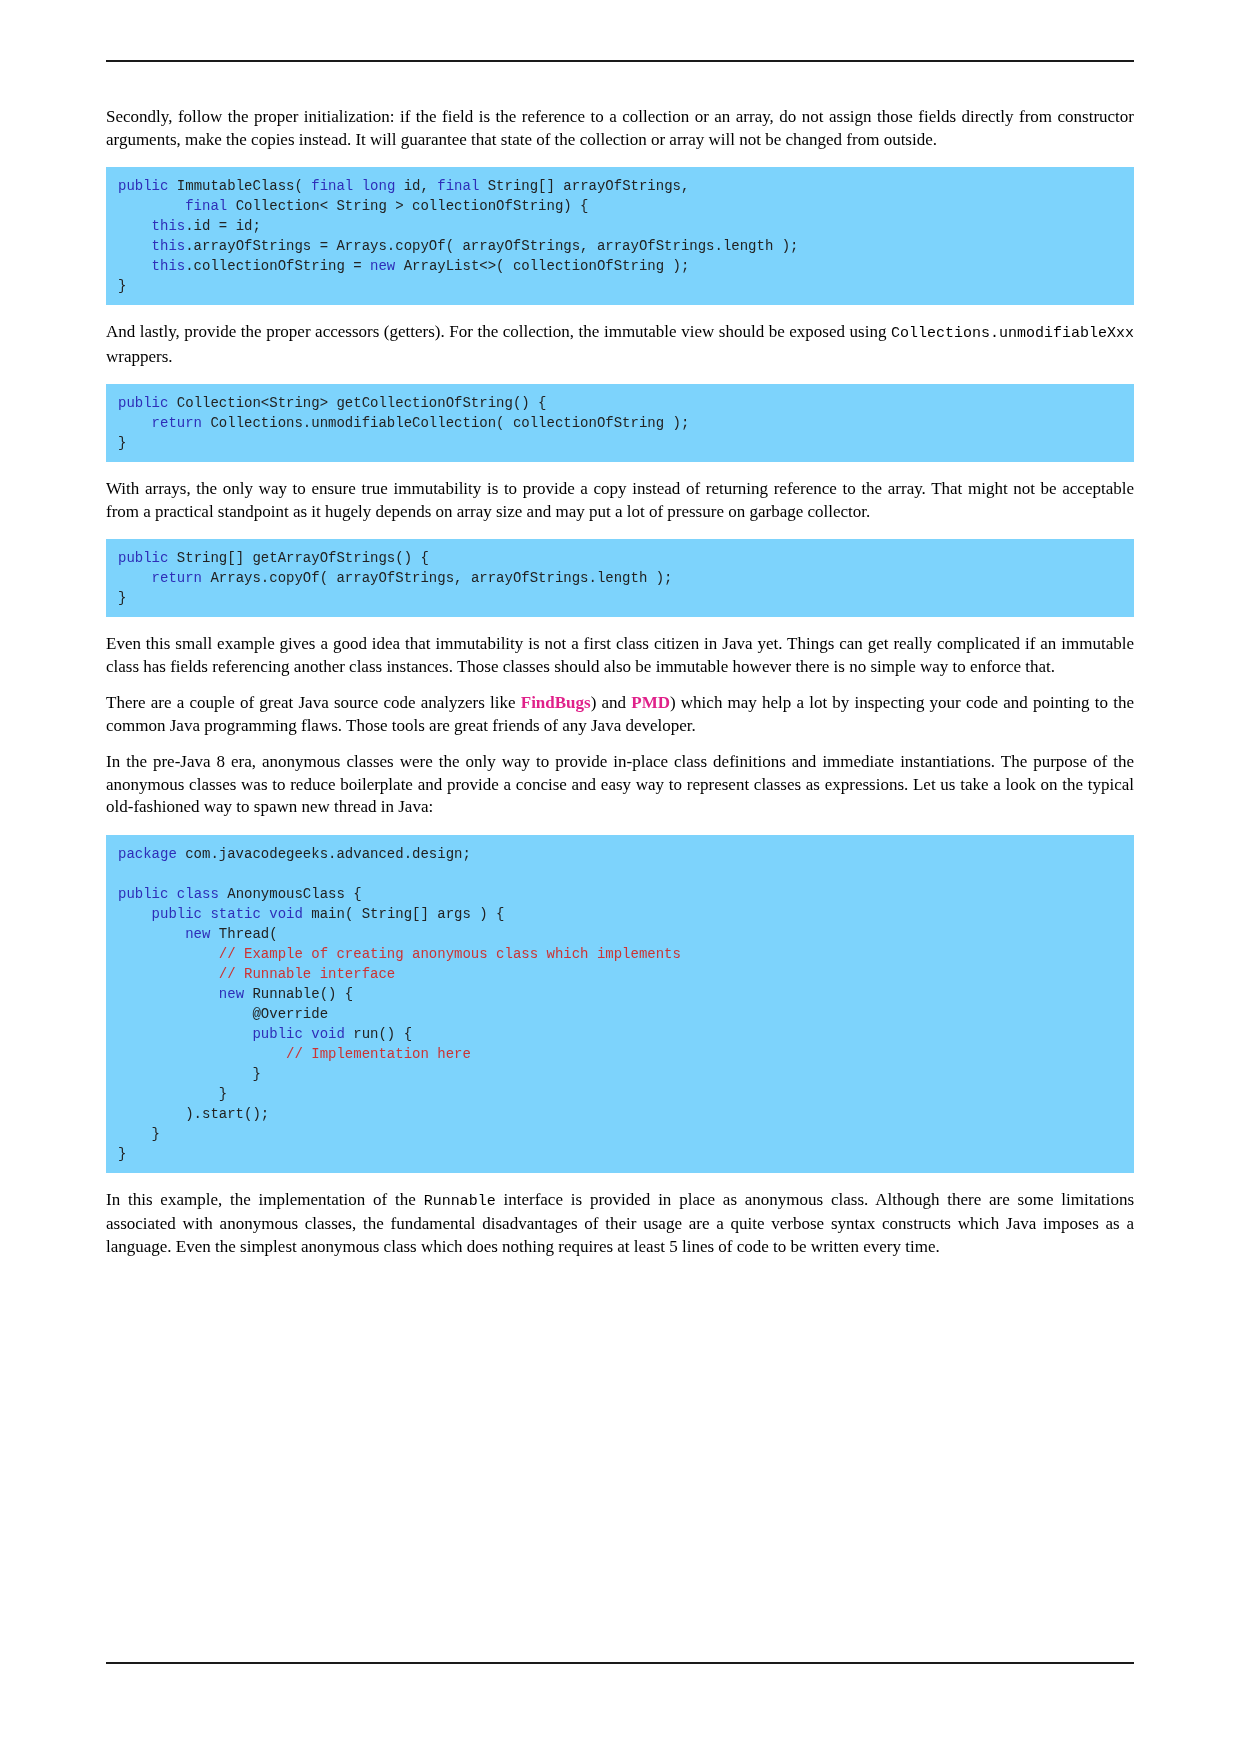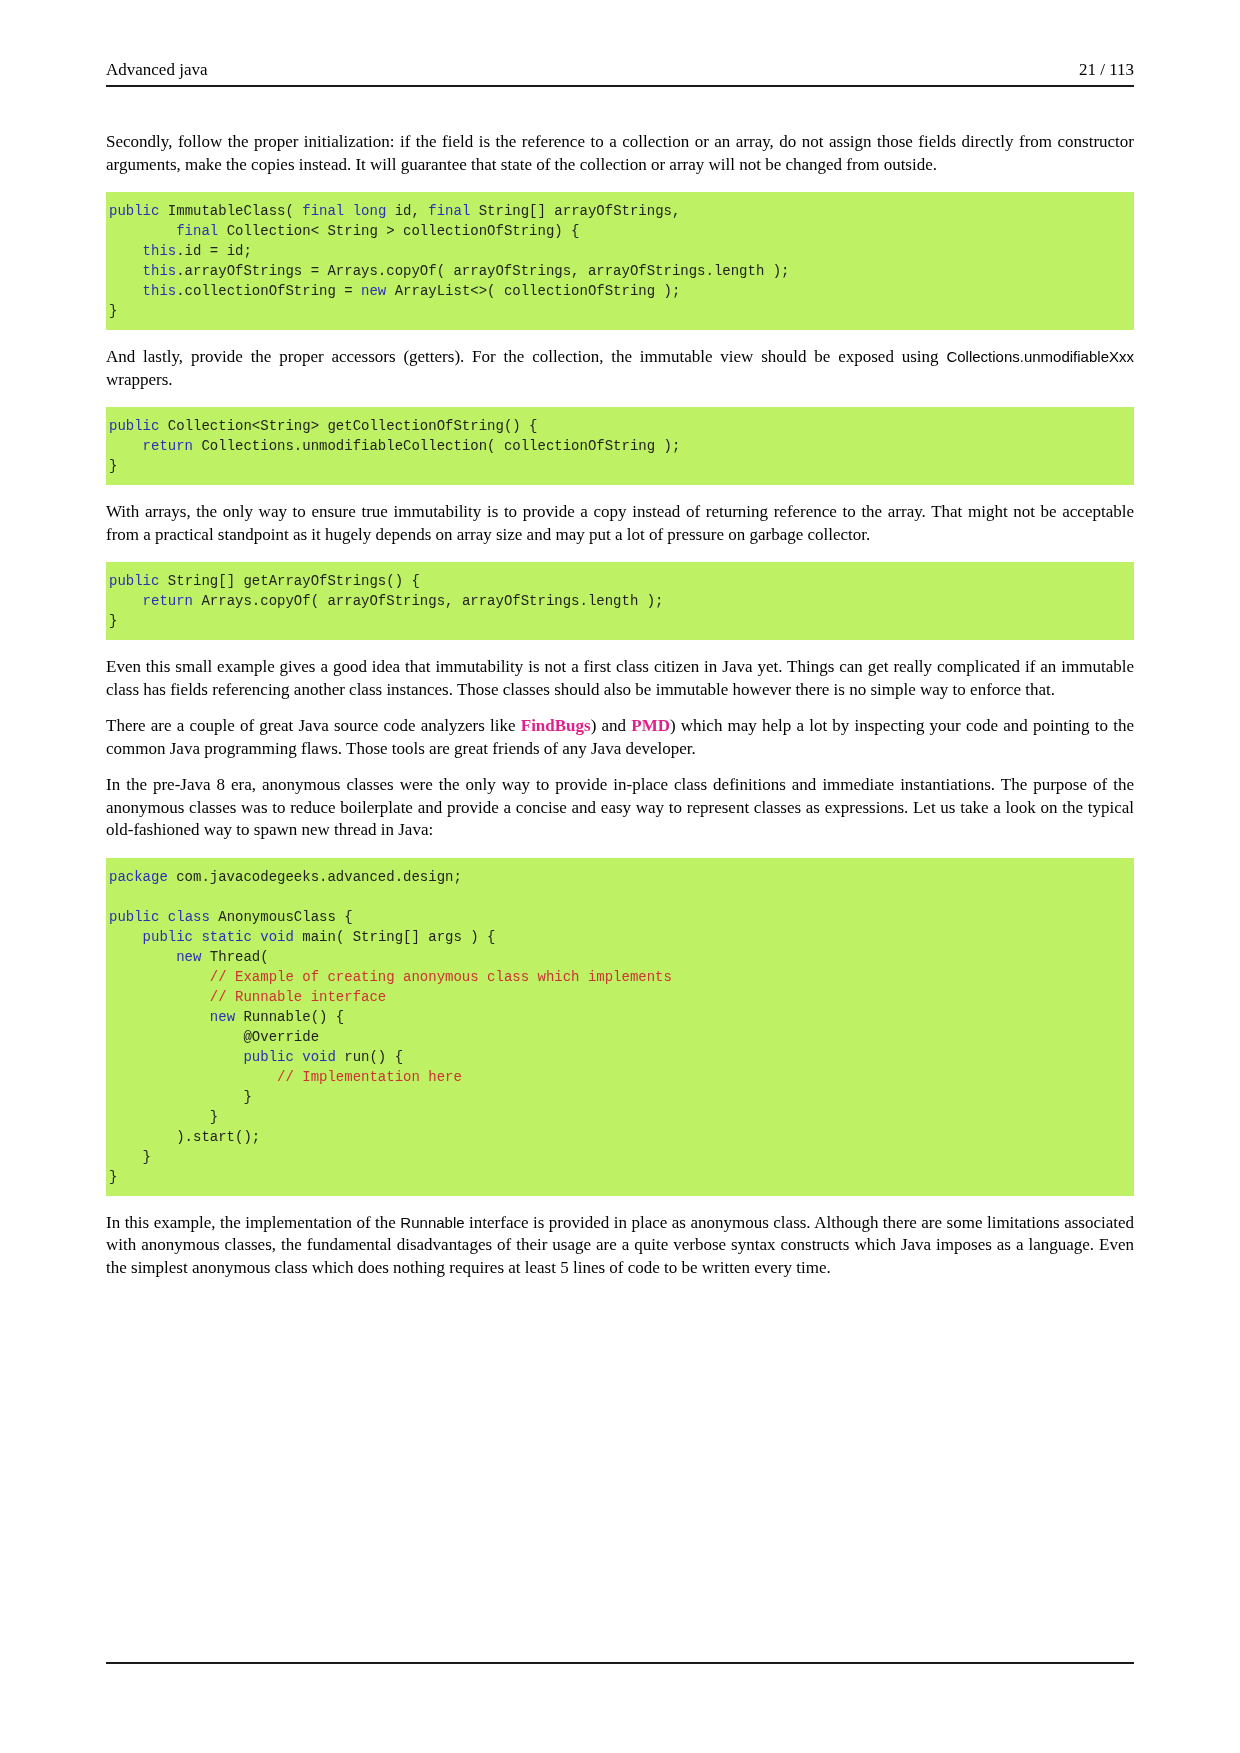--- a/index.html
+++ b/index.html
@@ -37,33 +37,33 @@
   .content {
     margin: 44px 106px 0 106px;
   }
   .para {
     font-size: 17px;
     line-height: 22.5px;
     text-align: justify;
     margin: 14px 0;
   }
   .para .mono {
-    font-family: Liberation Sans, sans-serif;
+    font-family: Liberation Mono, monospace;
     font-size: 15px;
   }
   .para .link {
     color: #e0218a;
     font-weight: bold;
     cursor: pointer;
     text-decoration: none;
   }
   .codeblock {
-    background: #bef264;
+    background: #7dd3fc;
     margin: 16px 0;
-    padding: 9px 3px;
+    padding: 9px 12px;
     font-family: "Liberation Mono", monospace;
     font-size: 14px;
     line-height: 20px;
     color: #222222;
     white-space: pre;
     overflow: hidden;
   }
   .codeblock .kw { color: #2e2eb8; }
   .codeblock .cm { color: #cc3333; }
   .section-heading {
@@ -83,24 +83,20 @@
     right: 106px;
     top: 1662px;
     border-top: 2px solid #1a1a1a;
   }
 </style>
 </head>
 <body>
 
 <div class="page">
   <div class="header">
-    <div class="header-row">
-      <span>Advanced java</span>
-      <span>21 / 113</span>
-    </div>
     <div class="header-rule"></div>
   </div>
 
   <div class="content">
       <p class="para">Secondly, follow the proper initialization: if the field is the reference to a collection or an array, do not assign those fields directly from constructor arguments, make the copies instead. It will guarantee that state of the collection or array will not be changed from outside.</p>
       <pre class="codeblock"><span class="kw">public</span> ImmutableClass( <span class="kw">final</span> <span class="kw">long</span> id, <span class="kw">final</span> String[] arrayOfStrings,
         <span class="kw">final</span> Collection&lt; String &gt; collectionOfString) {
     <span class="kw">this</span>.id = id;
     <span class="kw">this</span>.arrayOfStrings = Arrays.copyOf( arrayOfStrings, arrayOfStrings.length );
     <span class="kw">this</span>.collectionOfString = <span class="kw">new</span> ArrayList&lt;&gt;( collectionOfString );

